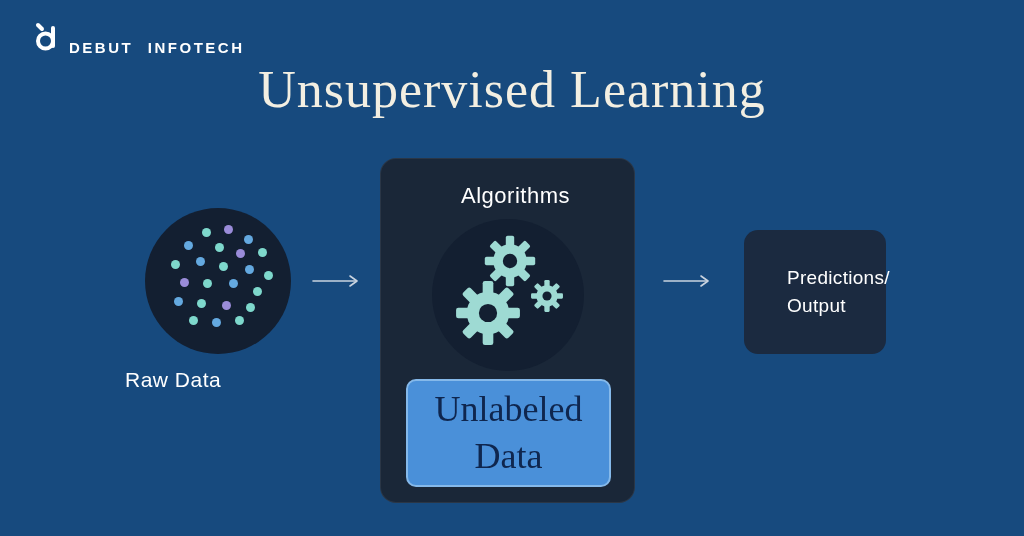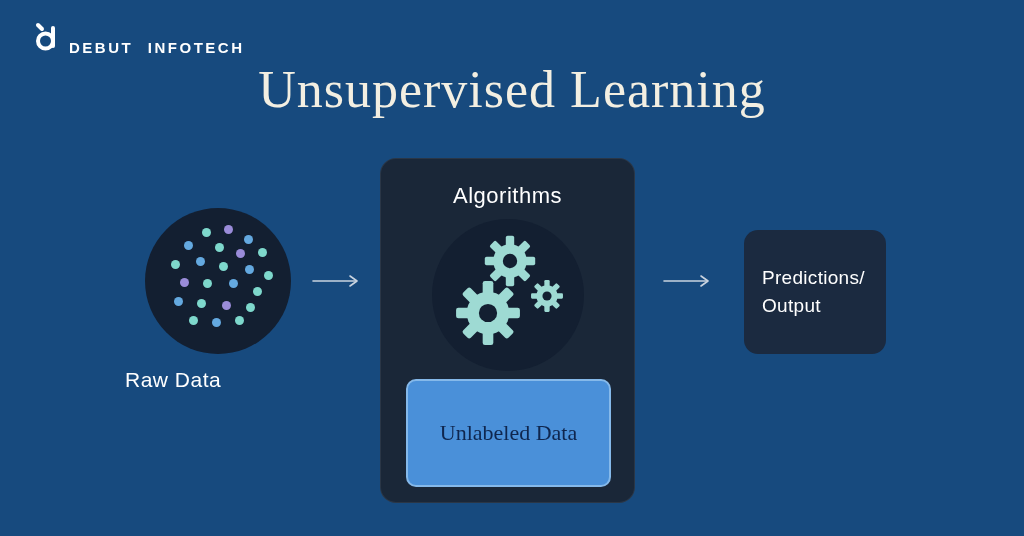--- a/index.html
+++ b/index.html
@@ -32,36 +32,36 @@
   .raw-label{position:absolute;left:125px;top:368px;width:186px;text-align:left;color:var(--text);font-size:21px;letter-spacing:0.5px;}
 
   
   .arrow{position:absolute;width:52px;height:14px;}
   .arrow-1{left:312px;top:274px;}
   .arrow-2{left:663px;top:274px;}
 
   
   .algo-panel{position:absolute;left:380px;top:158px;width:255px;height:345px;background:var(--panel);
     border-radius:16px;border:1px solid rgba(255,255,255,0.07);}
-  .algo-title{position:absolute;left:0;top:24px;width:100%;text-align:center;color:var(--text);font-size:22px;letter-spacing:0.5px;}
+  .algo-title{position:absolute;left:8px;top:24px;width:100%;text-align:center;color:var(--text);font-size:22px;letter-spacing:0.5px;}
   .gear-circle{position:absolute;left:51px;top:60px;width:152px;height:152px;border-radius:50%;background:var(--circle);}
   .gear{position:absolute;}
   .gear-top{left:48px;top:12px;width:60px;height:60px;}
   .gear-big{left:18px;top:56px;width:76px;height:76px;}
   .gear-small{left:96px;top:58px;width:38px;height:38px;}
 
   .unlabeled-box{position:absolute;left:25px;top:220px;width:205px;height:108px;background:var(--unlabeled_bg);
     border:2px solid var(--unlabeled_border);border-radius:10px;display:flex;align-items:center;justify-content:center;
     text-align:center;padding:0 30px;}
-  .unlabeled-text{font-family:"Liberation Serif",serif;font-size:22px;line-height:1.3;color:var(--unlabeled_text);}
+  .unlabeled-text{font-family:"Liberation Serif",serif;font-size:36px;line-height:1.3;color:var(--unlabeled_text);}
 
   
   .output-box{position:absolute;left:744px;top:230px;width:142px;height:124px;background:var(--output_panel);
     border-radius:14px;display:flex;align-items:center;}
-  .output-text{padding-left:18px;color:var(--text);font-size:19px;line-height:1.5;white-space:pre-line;letter-spacing:0.3px;}
+  .output-text{padding-left:18px;color:var(--text);font-size:19px;line-height:1.5;white-space:pre-line;letter-spacing:0.3px;margin-left:25px;}
 </style>
 </head>
 <body>
 
 <div class="stage">
 
   <div class="brand">
     <span>
       <svg width="26" height="30" viewBox="0 0 26 30">
         <g stroke="#FFFFFF" stroke-width="4" fill="none" stroke-linecap="round">

